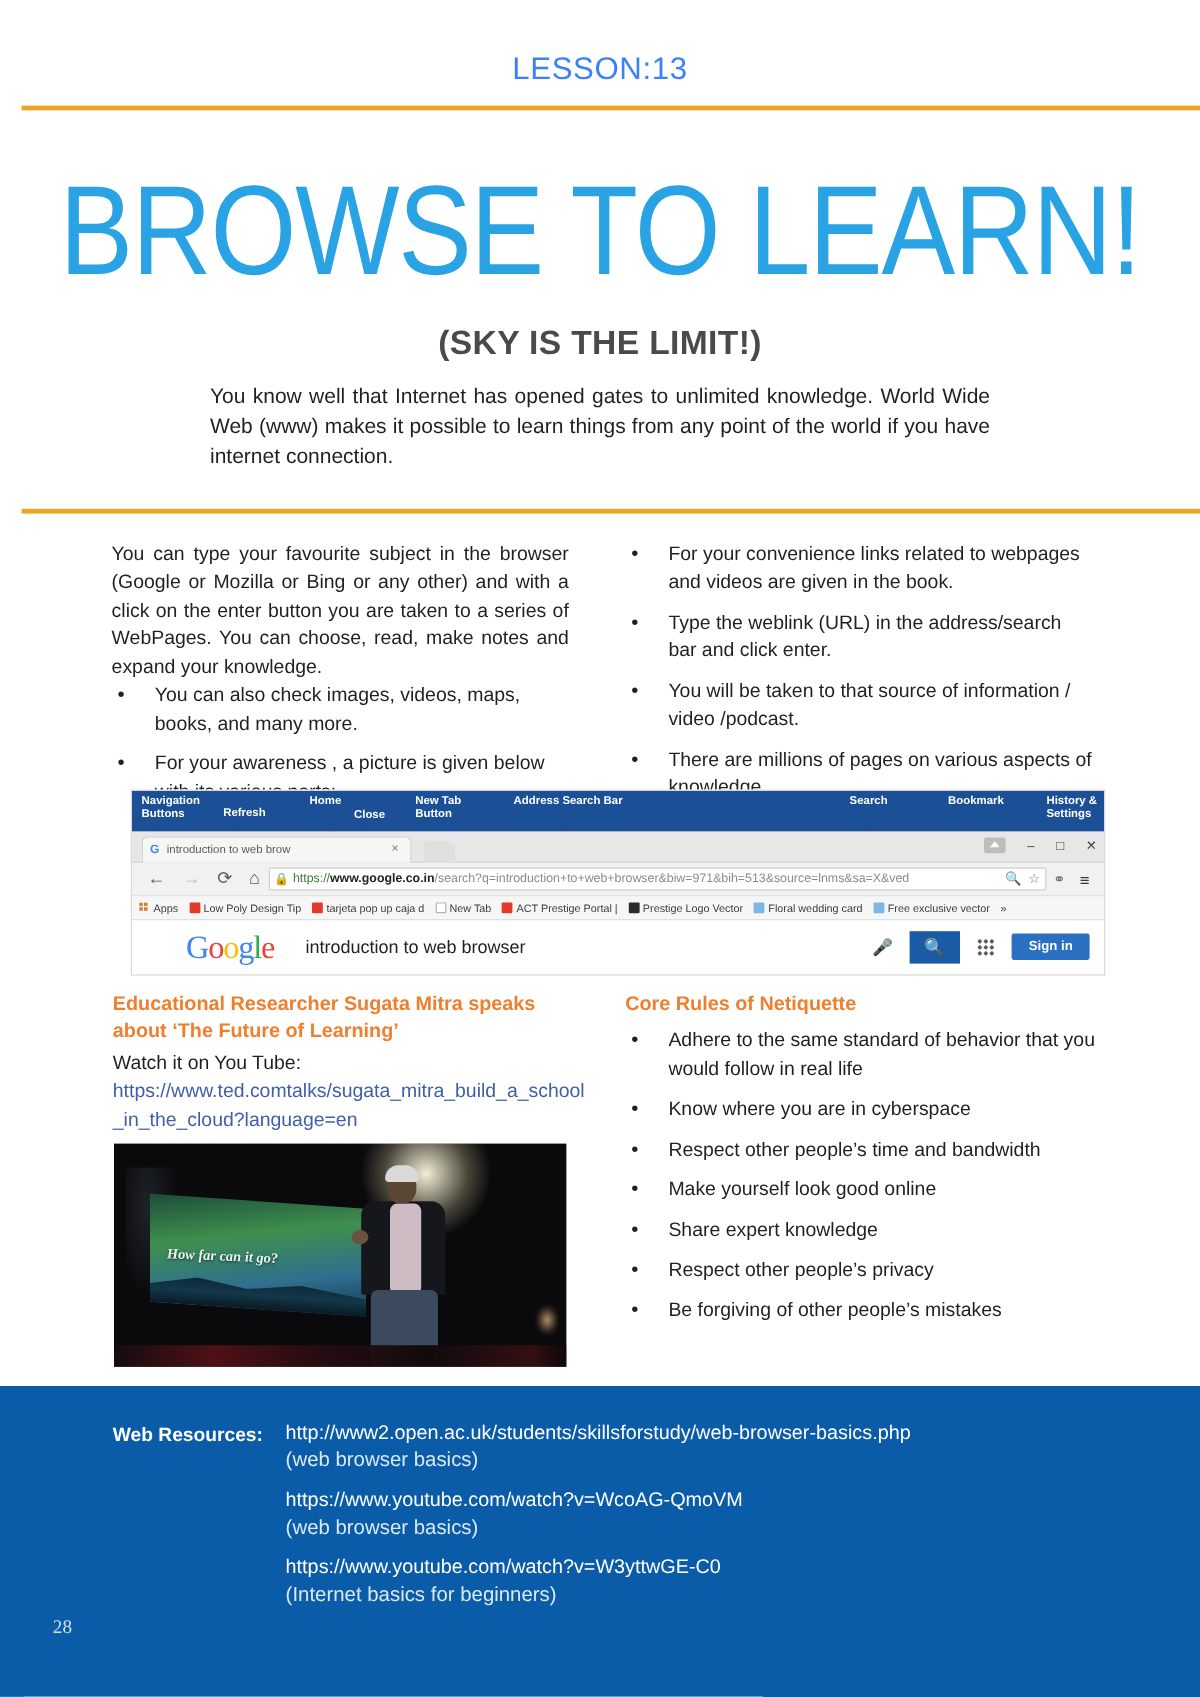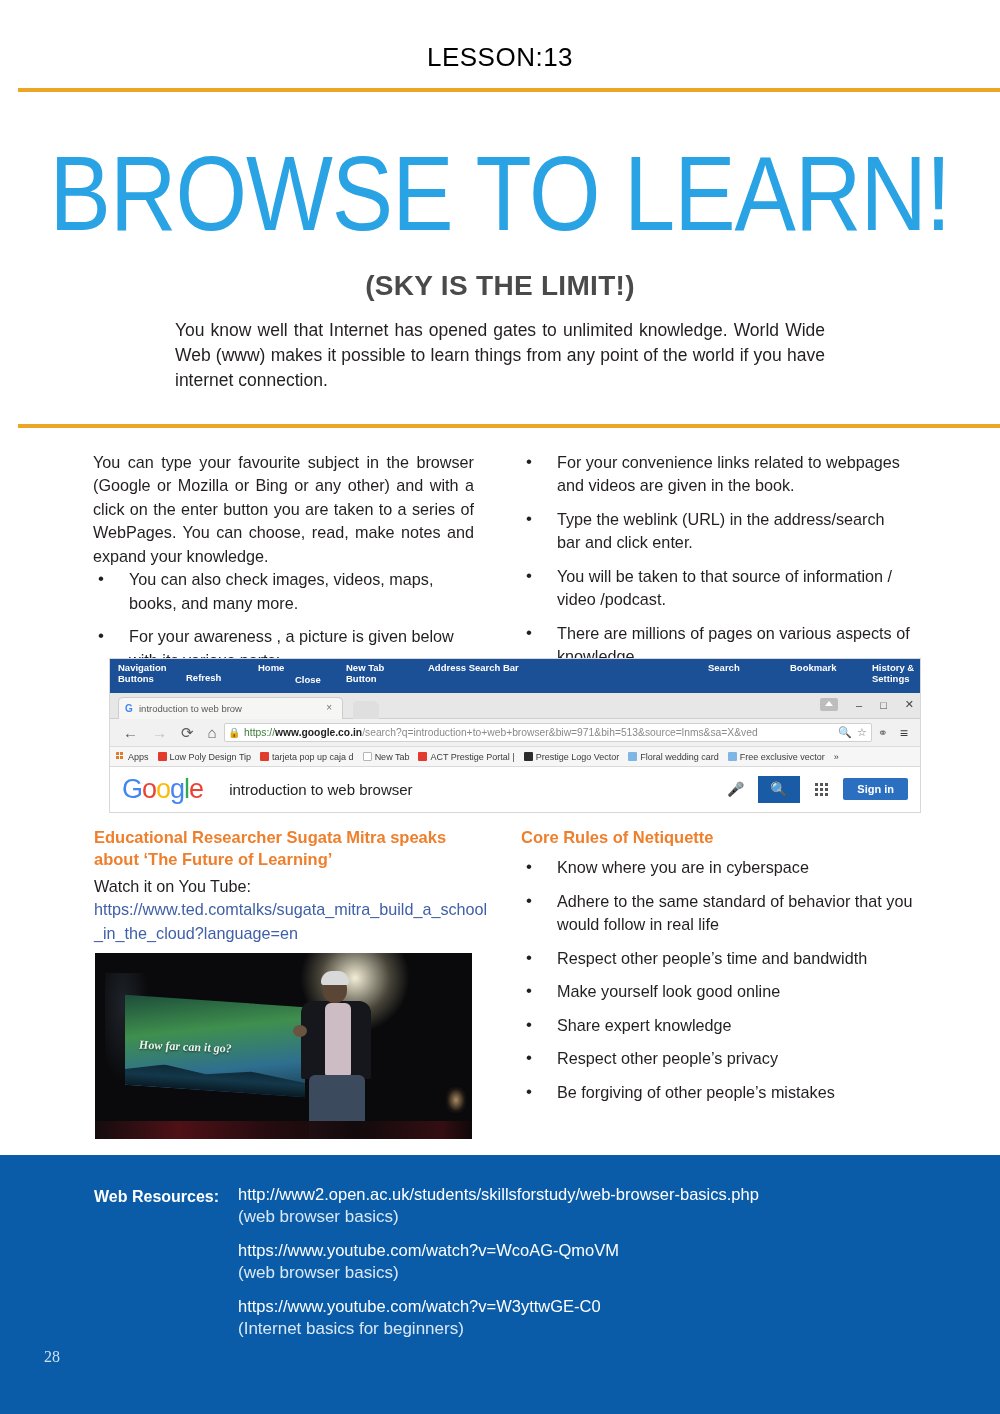--- a/index.html
+++ b/index.html
@@ -26,21 +26,21 @@
     width: 20px; height: 259px;
     background: #0a5ca8;
   }
 
   
   .lesson-header {
     position: absolute; left: 0; top: 42px;
     width: 1000px; text-align: center;
   }
   .lesson-header .txt {
-    font-size: 26px; letter-spacing: .5px; color: #000000;
+    font-size: 26px; letter-spacing: .5px; color: #3b82f6;
     font-family: "Liberation Sans", sans-serif;
   }
   .rule-top {
     position: absolute; left: 18px; top: 88px;
     width: 982px; height: 4px; background: #eda526;
   }
   .rule-mid {
     position: absolute; left: 18px; top: 424px;
     width: 982px; height: 4px; background: #eda526;
   }
@@ -186,21 +186,21 @@
       linear-gradient(#e07b2c 0 0) 0 0/3px 3px no-repeat,
       linear-gradient(#e07b2c 0 0) 4px 0/3px 3px no-repeat,
       linear-gradient(#e07b2c 0 0) 0 4px/3px 3px no-repeat,
       linear-gradient(#e07b2c 0 0) 4px 4px/3px 3px no-repeat;
   }
 
   .bs-google {
     position: relative; height: 44px; background: #ffffff;
     display: flex; align-items: center; padding: 0 12px;
   }
-  .g-logo { font-size: 27px; letter-spacing: -1px; font-family: Liberation Sans, sans-serif; }
+  .g-logo { font-size: 27px; letter-spacing: -1px; font-family: Liberation Serif, serif; margin-left: 33px; }
   .g-logo .b1{color:#4285f4}.g-logo .r{color:#ea4335}.g-logo .y{color:#fbbc05}
   .g-logo .b2{color:#4285f4}.g-logo .g{color:#34a853}.g-logo .r2{color:#ea4335}
   .g-query {
     margin-left: 26px; font-size: 15px; color: #222;
   }
   .g-right { margin-left: auto; display: flex; align-items: center; gap: 14px; }
   .mic { font-size: 14px; color: #4285f4; }
   .searchbtn {
     width: 42px; height: 27px; background: #1a5ba6;
     display: flex; align-items: center; justify-content: center;
@@ -462,22 +462,22 @@
 
   <div class="mitra-block">
     <div class="sec-head">Educational Researcher Sugata Mitra speaks about ‘The Future of Learning’</div>
     <div class="watch-line">Watch it on You Tube:</div>
     <div class="ted-url">https://www.ted.comtalks/sugata_mitra_build_a_school_in_the_cloud?language=en</div>
   </div>
 
   <div class="netiq-block">
     <div class="sec-head">Core Rules of Netiquette</div>
     <ul class="bullets" style="margin-top:8px;">
+      <li>Adhere to the same standard of behavior that you would follow in real life</li>
       <li>Know where you are in cyberspace</li>
-      <li>Adhere to the same standard of behavior that you would follow in real life</li>
       <li>Respect other people’s time and bandwidth</li>
       <li>Make yourself look good online</li>
       <li>Share expert knowledge</li>
       <li>Respect other people’s privacy</li>
       <li>Be forgiving of other people’s mistakes</li>
     </ul>
   </div>
 
   <div class="ted-photo">
     <div class="audience-l"></div>

